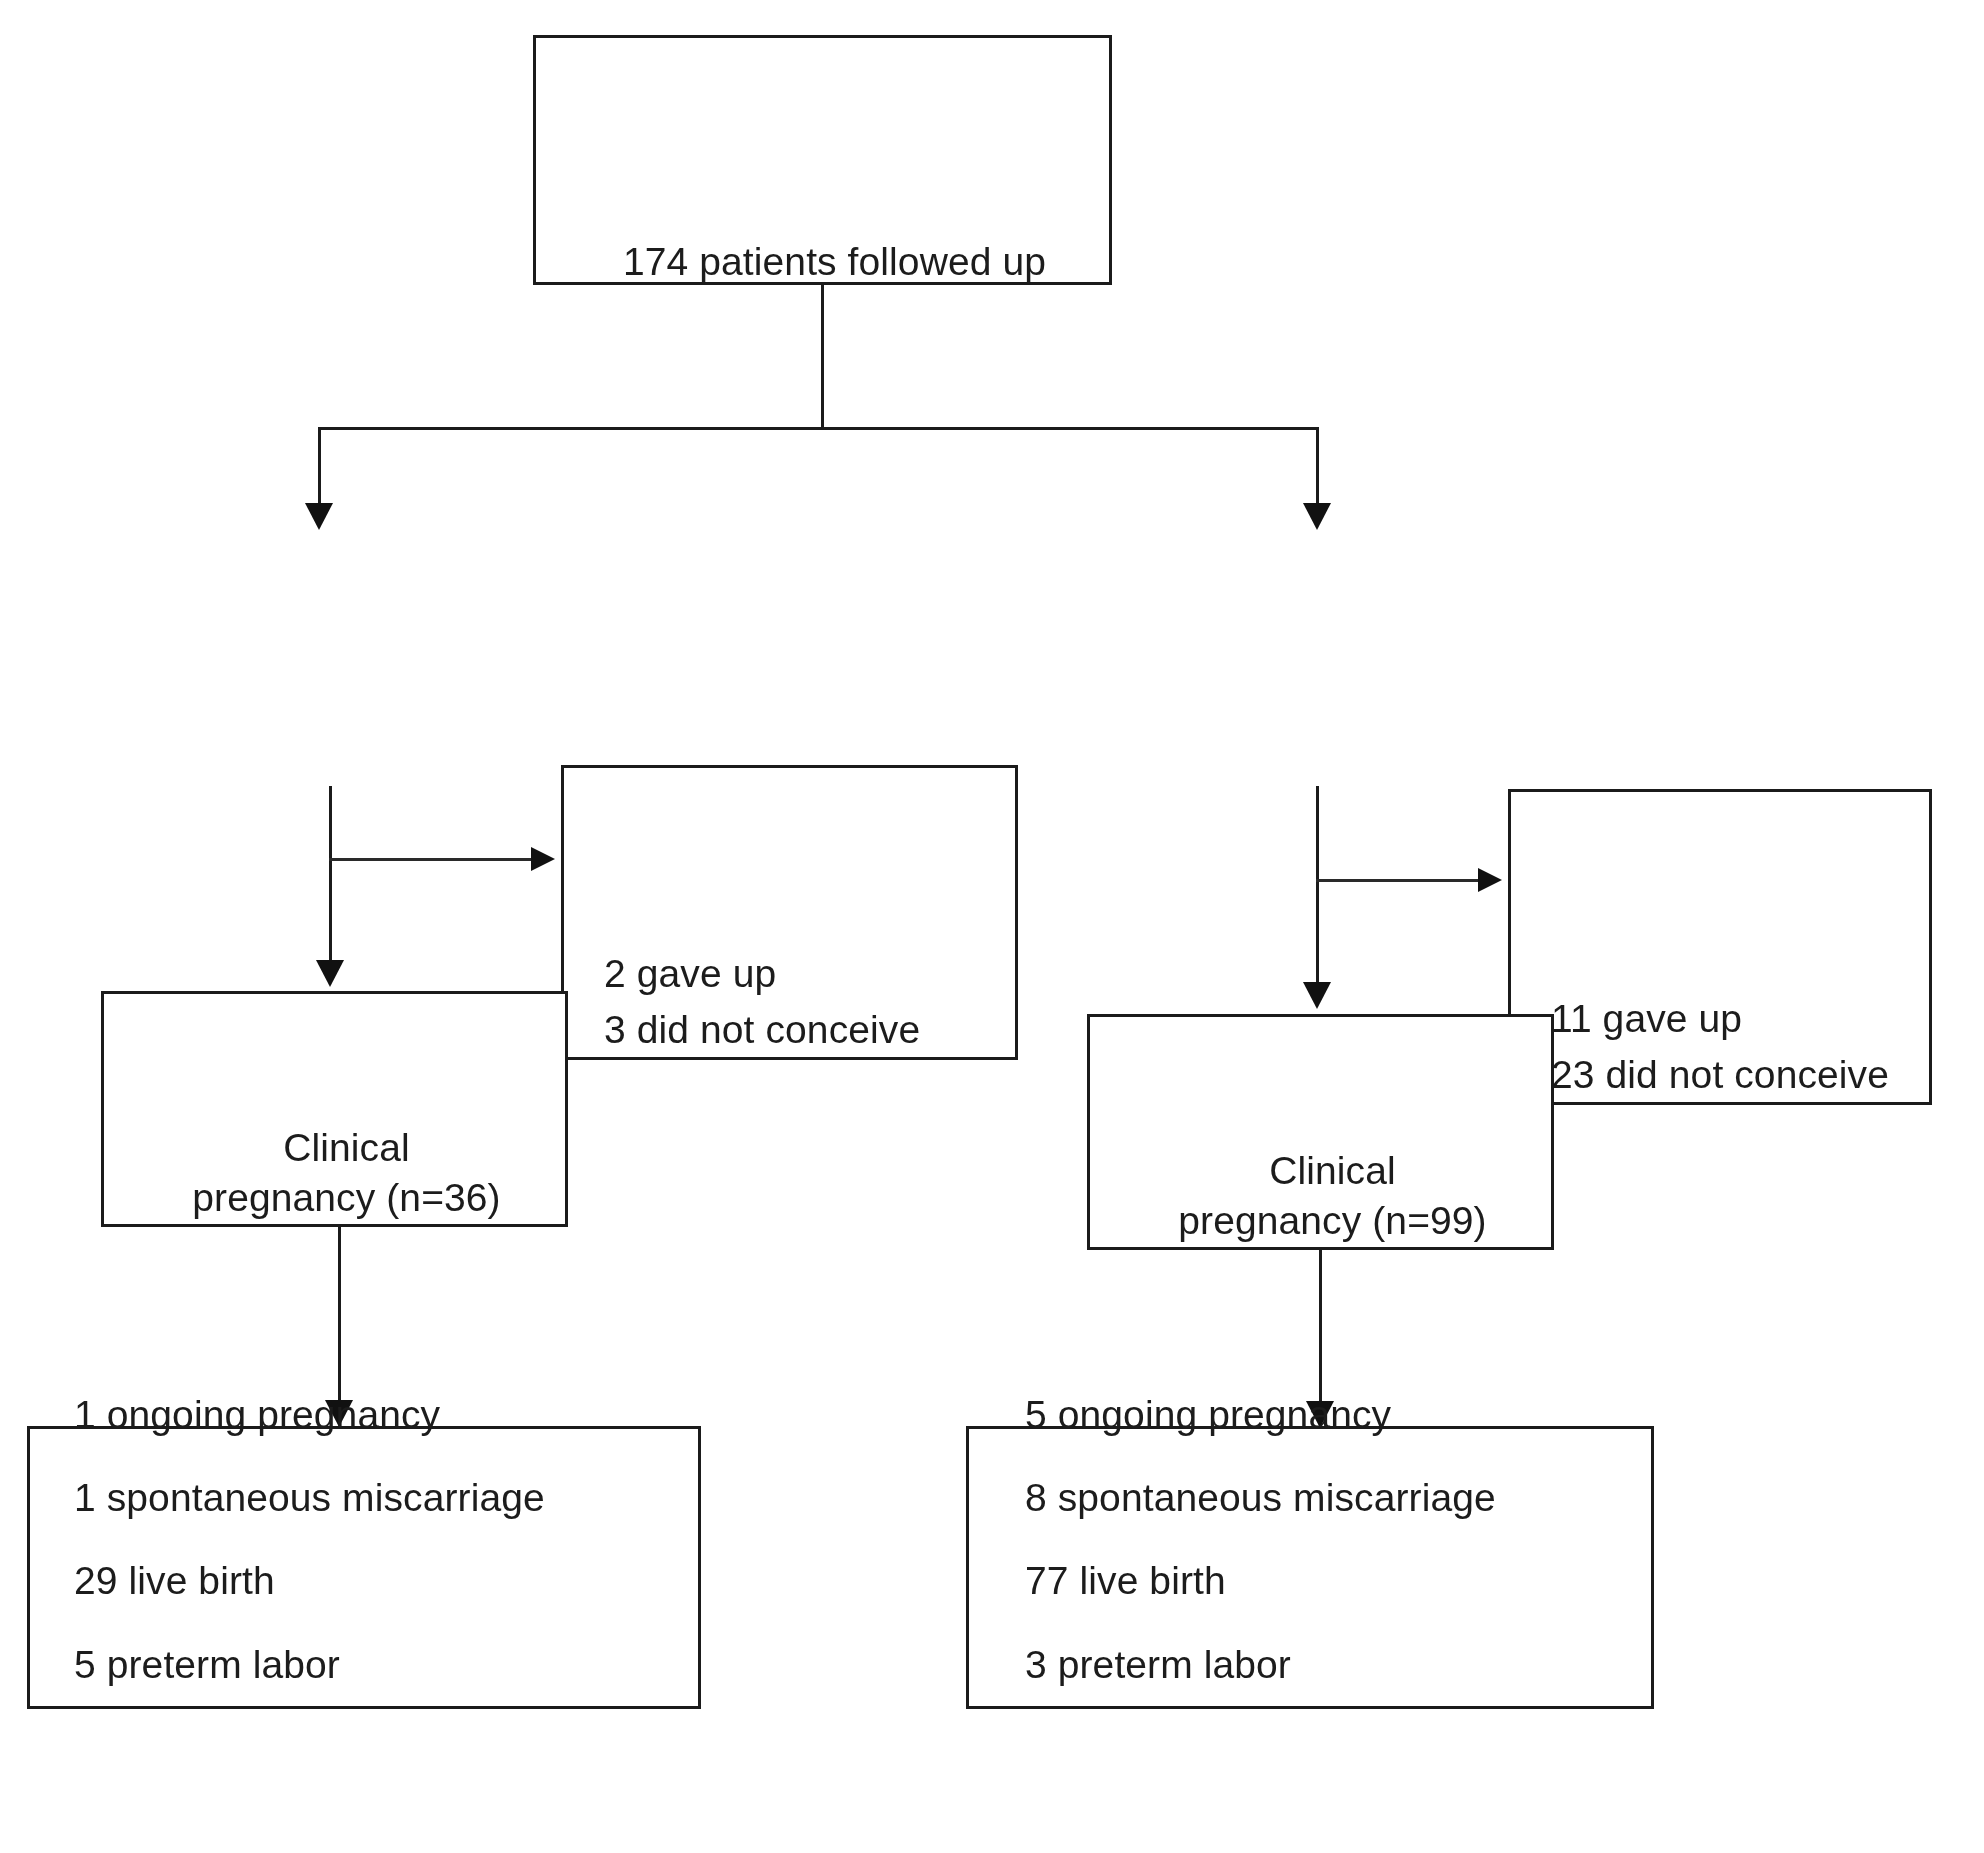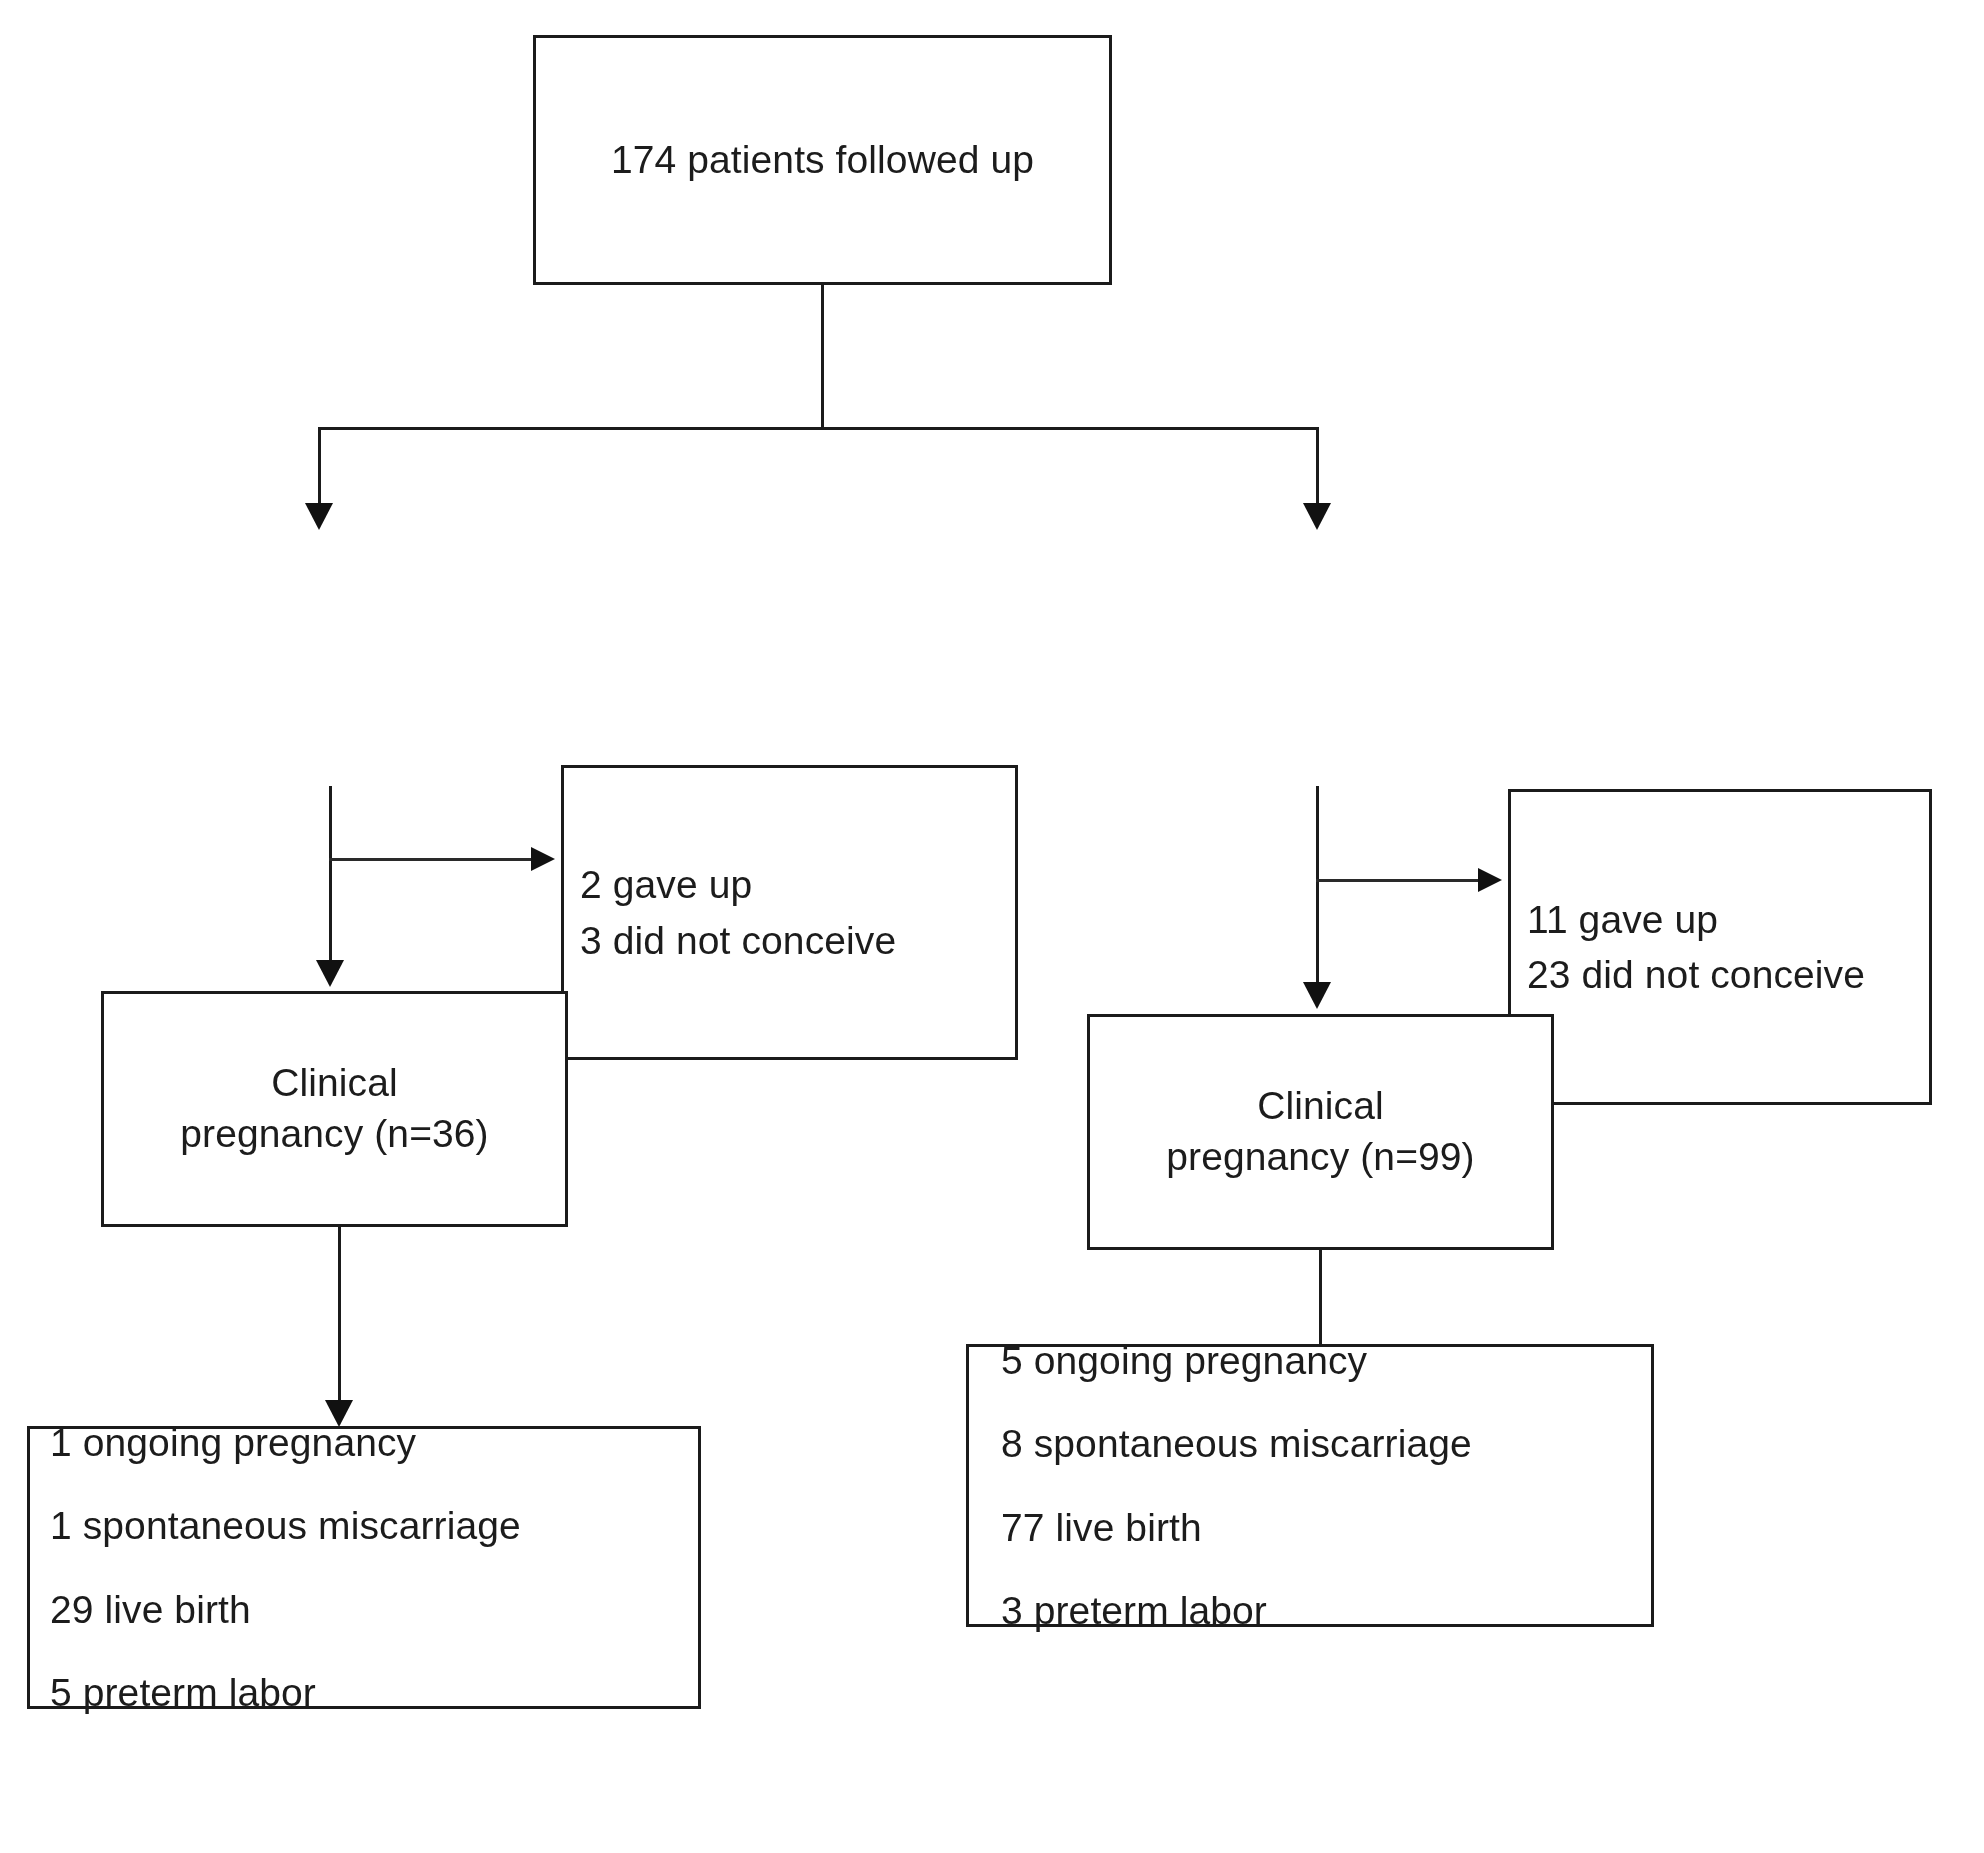--- a/index.html
+++ b/index.html
@@ -20,21 +20,22 @@
     overflow: hidden;
   }
   
   .node {
     position: absolute;
     box-sizing: border-box;
     background: #ffffff;
     border: 3.1px solid #1b1b1b;
     display: flex;
     flex-direction: column;
-    justify-content: center;
+    justify-content: flex-end;
+    padding-left: 24px;
   }
   .node .line {
     display: block;
     white-space: pre;
     font-size: 39px;
     line-height: 1.06;
     color: #1c1c1c;
     letter-spacing: 0.1px;
   }
   
@@ -162,21 +163,21 @@
   <div class="vline" style="left:1319px; top:1248px; height:155px;"></div>
   <div class="arrow-down" style="left:1306px; top:1401px;"></div>
 
   <div class="node left outcome" style="left:27px; top:1426px; width:674px; height:283px;">
     <span class="line pad-l">1 ongoing pregnancy</span>
     <span class="line pad-l">1 spontaneous miscarriage</span>
     <span class="line pad-l">29 live birth</span>
     <span class="line pad-l">5 preterm labor</span>
   </div>
 
-  <div class="node left outcome" style="left:966px; top:1344px; width:688px; height:283px;">
+  <div class="node left outcome" style="left:966px; top:1426px; width:688px; height:283px;">
     <span class="line pad-l-lg">5 ongoing pregnancy</span>
     <span class="line pad-l-lg">8 spontaneous miscarriage</span>
     <span class="line pad-l-lg">77 live birth</span>
     <span class="line pad-l-lg">3 preterm labor</span>
   </div>
 
 </div>
 
 
 </body></html>

